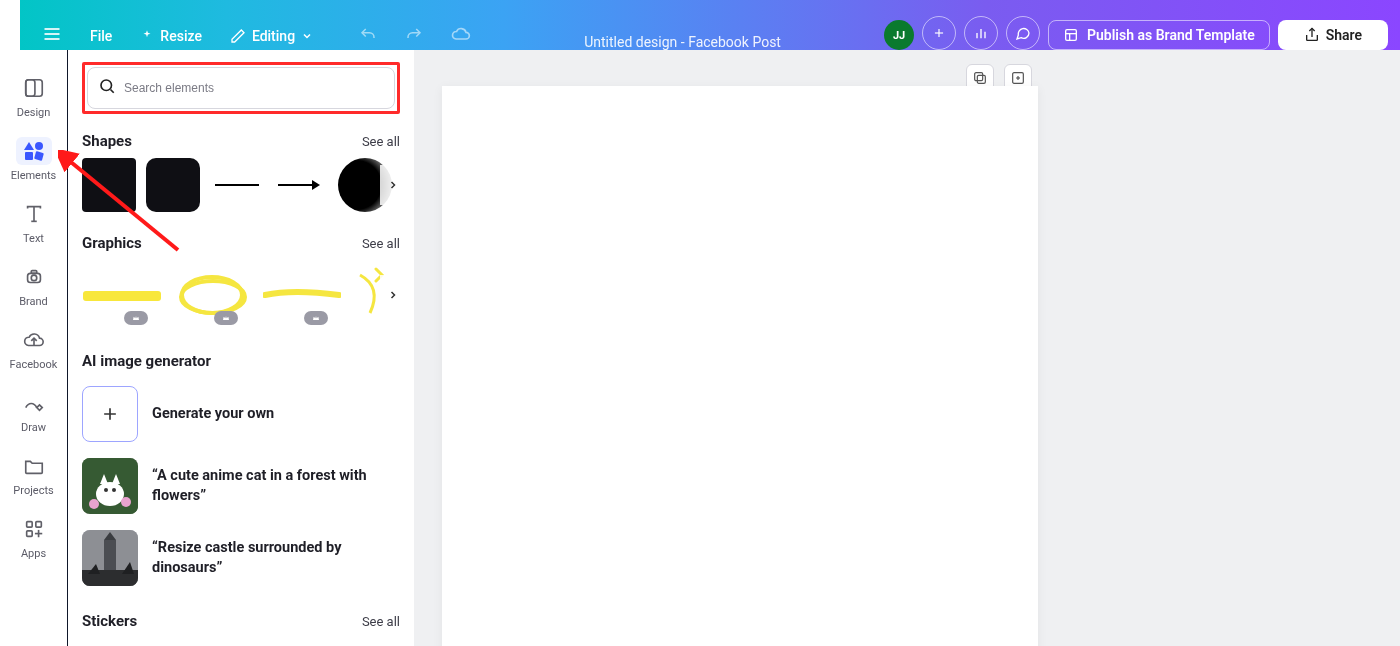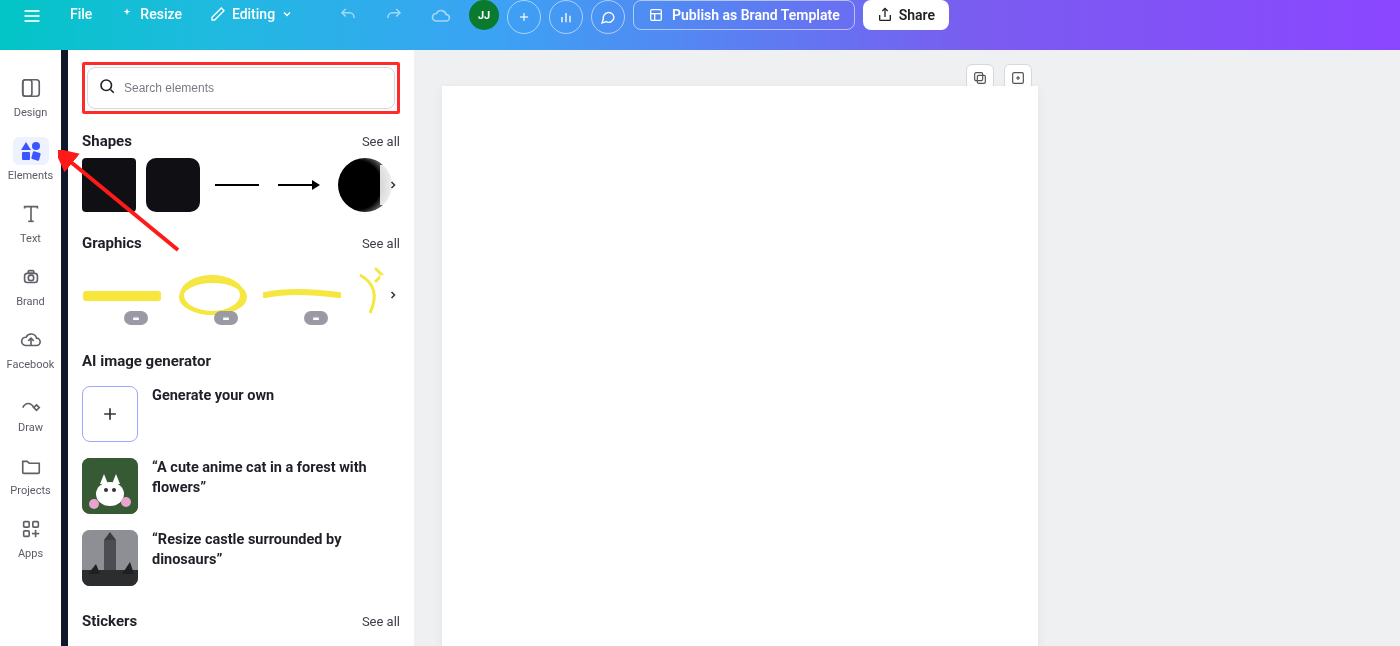--- a/index.html
+++ b/index.html
@@ -5,55 +5,56 @@
   * { box-sizing: border-box; margin: 0; padding: 0; }
   body {
     font-family: -apple-system, BlinkMacSystemFont, "Segoe UI", Roboto, Helvetica, Arial, sans-serif;
     width: 1400px; height: 646px; overflow: hidden;
     display: flex; flex-direction: column; background: #fff;
   }
   
   .topbar {
     height: 50px;
     background: linear-gradient(90deg, #02c5c6 0%, #1fbae0 15%, #3ba3f4 35%, #7a5cf0 70%, #8b46ff 100%);
-    display: flex; align-items: flex-start; padding: 0 12px; color: #fff; gap: 8px;
+    display: flex; align-items: flex-end; padding: 0 12px; color: #fff; gap: 8px;
     font-size: 14px;
+    margin-left: 20px;
   }
   .tb-btn {
     display: inline-flex; align-items: center; gap: 6px;
     padding: 6px 10px; border-radius: 6px; cursor: pointer;
     color: #fff; font-weight: 500; font-size: 14px;
   }
   .tb-icn { display: inline-flex; align-items: center; justify-content: center; }
   .tb-spacer { flex: 1; text-align: center; color: rgba(255,255,255,0.9); font-size: 14px; }
   .avatar {
     width: 30px; height: 30px; border-radius: 50%;
     background: #0a7a2e; color: #fff; font-size: 11px; font-weight: 700;
     display: flex; align-items: center; justify-content: center;
   }
   .share-btn {
-    background: #fff; color: #222; border-radius: 8px; padding: 7px 14px;
+    background: #fff; color: #222; border-radius: 8px; padding: 7px 26px;
     font-weight: 600; display: inline-flex; align-items: center; gap: 6px;
     font-size: 14px;
   }
   .pub-btn {
     border: 1px solid rgba(255,255,255,0.55); border-radius: 8px; padding: 6px 14px;
     display: inline-flex; align-items: center; gap: 8px; font-weight: 600; font-size: 14px;
   }
   .circ-btn {
     width: 34px; height: 34px; border: 1px solid rgba(255,255,255,0.55); border-radius: 50%;
     display: inline-flex; align-items: center; justify-content: center;
   }
   .topbar svg { display: block; }
   
   .main { flex: 1; display: flex; min-height: 0; }
   
   .rail {
     width: 68px; background: #fff; display: flex; flex-direction: column; align-items: center;
-    padding-top: 18px; gap: 2px; border-right: 7px solid #0f172a;
+    padding-top: 18px; gap: 2px; border-right: 1px solid #0f172a;
   }
   .rail-item {
     width: 56px; display: flex; flex-direction: column; align-items: center;
     gap: 4px; padding: 6px 0 10px; border-radius: 8px;
     color: #5b5b67; cursor: pointer;
   }
   .rail-item .rail-icn {
     width: 36px; height: 28px; border-radius: 6px;
     display: flex; align-items: center; justify-content: center;
   }
@@ -110,21 +111,21 @@
     display:flex; align-items:center; justify-content:center;
   }
   .gfx .crown {
     position:absolute; bottom:2px; right:14px; width:24px;height:14px;
     background:#9a9aa5; border-radius:8px;
     display:flex;align-items:center;justify-content:center;
   }
   .gfx svg { display:block; }
   
   .ai-item {
-    display:flex; align-items:flex-start; gap:14px; padding:8px 0;
+    display:flex; align-items:center; gap:14px; padding:8px 0;
     cursor:pointer;
   }
   .ai-thumb {
     width:56px; height:56px; border-radius:8px; background:#ccc;
     display:flex; align-items:center; justify-content:center;
     overflow:hidden; flex-shrink:0;
   }
   .ai-thumb.plus { border:1px solid #9da5ff; background:#fff; }
   .ai-thumb.forest { background: linear-gradient(135deg,#3e6b37 30%,#eed2e6 60%,#2d4f27 100%); position:relative;}
   .ai-thumb.castle { background: linear-gradient(180deg,#b0b4bd 0%,#6a6e74 60%,#2b2c2e 100%); position:relative;}
@@ -208,20 +209,21 @@
     </span>
   </div>
   <div class="tb-btn" style="opacity:.55">
     <span class="tb-icn">
       <svg width="20" height="20" viewBox="0 0 24 24" fill="none" stroke="white" stroke-width="2">
           <path d="M18 18a4 4 0 000-8 6 6 0 00-11.3-1A4.5 4.5 0 006 18h12z"></path>
         </svg>
     </span>
   </div>
 
+  <div class="tb-spacer">Untitled design - Facebook Post</div>
 
   <div class="avatar">JJ</div>
   <div class="circ-btn">
     <span class="tb-icn">
       <svg width="14" height="14" viewBox="0 0 24 24" fill="none" stroke="white" stroke-width="2">
           <line x1="12" y1="5" x2="12" y2="19"></line>
           <line x1="5" y1="12" x2="19" y2="12"></line>
         </svg>
     </span>
   </div>

